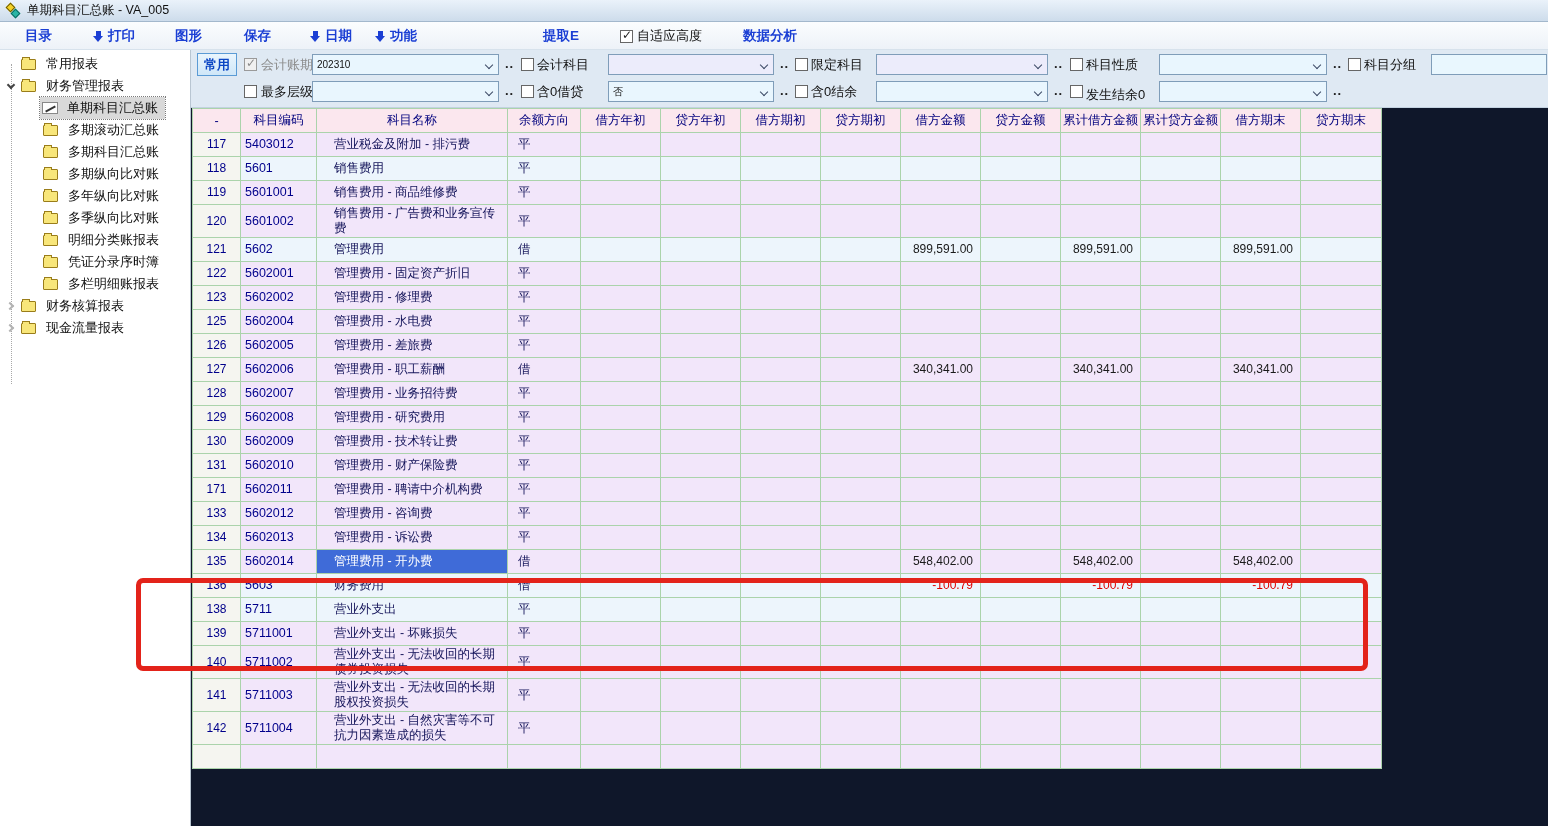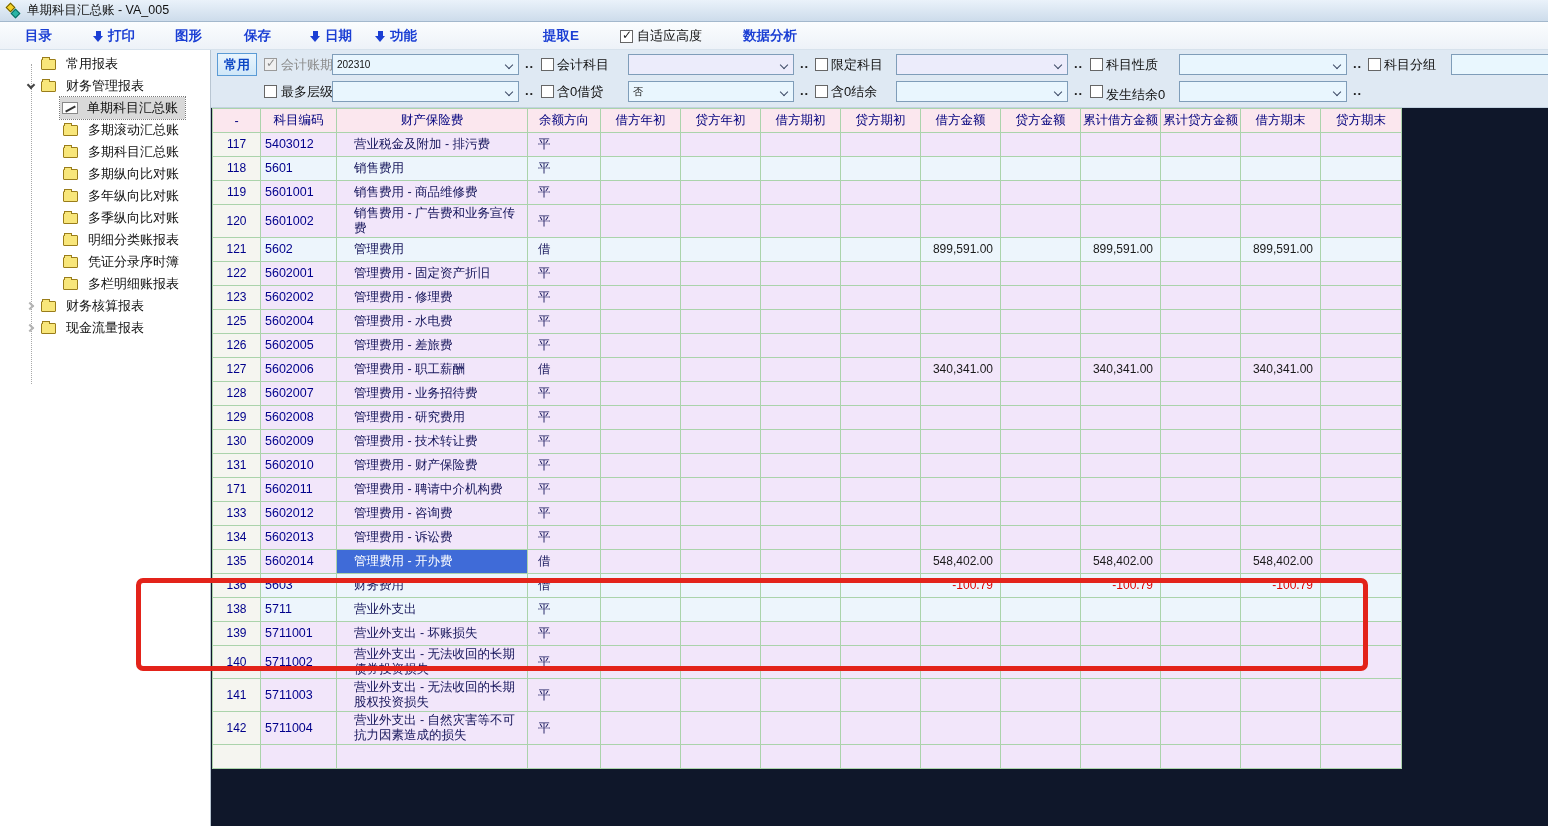--- a/index.html
+++ b/index.html
@@ -26,21 +26,21 @@
   .dl-arrow::before{content:"";position:absolute;left:3px;top:1px;width:5px;height:5px;background:var(--toolbar-blue);}
   .dl-arrow::after{content:"";position:absolute;left:0;top:6px;border-left:5.5px solid transparent;border-right:5.5px solid transparent;border-top:6px solid var(--toolbar-blue);}
   .cb{display:inline-block;width:13px;height:13px;background:#fff;border:1px solid #666;position:relative;}
   .cb.checked::after{content:"✓";position:absolute;left:1px;top:-3px;font-size:12px;color:#222;font-weight:bold;}
   .cb.checked.disabled{background:#f0f0f0;border-color:#9a9a9a;}
   .cb.checked.disabled::after{color:#8a8a8a;}
   .tb-check{color:#111;font-weight:normal;font-size:13px;justify-content:space-between;}
 
   
   .content{display:flex;height:776px;}
-  .sidebar{width:191px;flex:0 0 191px;background:#fff;border-right:1px solid #b9c6d2;position:relative;padding-top:3px;margin-left:20px;}
+  .sidebar{width:191px;flex:0 0 191px;background:#fff;border-right:1px solid #b9c6d2;position:relative;padding-top:3px;}
   .tree-guide{position:absolute;left:11px;top:14px;height:320px;border-left:1px dotted #a8a8a8;}
   .tree-item{height:22px;display:flex;align-items:center;font-size:13px;color:#101010;position:relative;}
   .tree-item.lvl0{padding-left:4px;}
   .tree-item.lvl1{padding-left:40px;}
   .tree-arrow{width:14px;flex:0 0 14px;display:flex;align-items:center;justify-content:center;}
   .chev{width:6px;height:6px;border-right:2px solid #444;border-bottom:2px solid #444;display:inline-block;}
   .chev.down{transform:rotate(45deg);margin-top:-3px;}
   .chev.right{transform:rotate(-45deg);border-color:#b4b4b4;margin-left:-2px;}
   .folder-icon{width:15px;height:11px;background:#f8e67a;border:1px solid #9a7d1a;border-radius:1px;position:relative;margin:0 6px 0 2px;flex:0 0 15px;}
   .folder-icon::before{content:"";position:absolute;top:-3px;left:0px;width:6px;height:2px;background:#f8e67a;border:1px solid #9a7d1a;border-bottom:none;}
@@ -316,21 +316,21 @@
             <col style="width:80px">
             <col style="width:80px">
             <col style="width:80px">
           <col style="width:80px">
             <col style="width:81px">
         </colgroup>
         <thead>
             <tr id="ledger-head">
               <th>-</th>
               <th>科目编码</th>
-              <th>财产保险费</th>
+              <th>科目名称</th>
               <th>余额方向</th>
               <th>借方年初</th>
               <th>贷方年初</th>
               <th>借方期初</th>
               <th>贷方期初</th>
               <th>借方金额</th>
               <th>贷方金额</th>
               <th>累计借方金额</th>
               <th>累计贷方金额</th>
               <th>借方期末</th>

